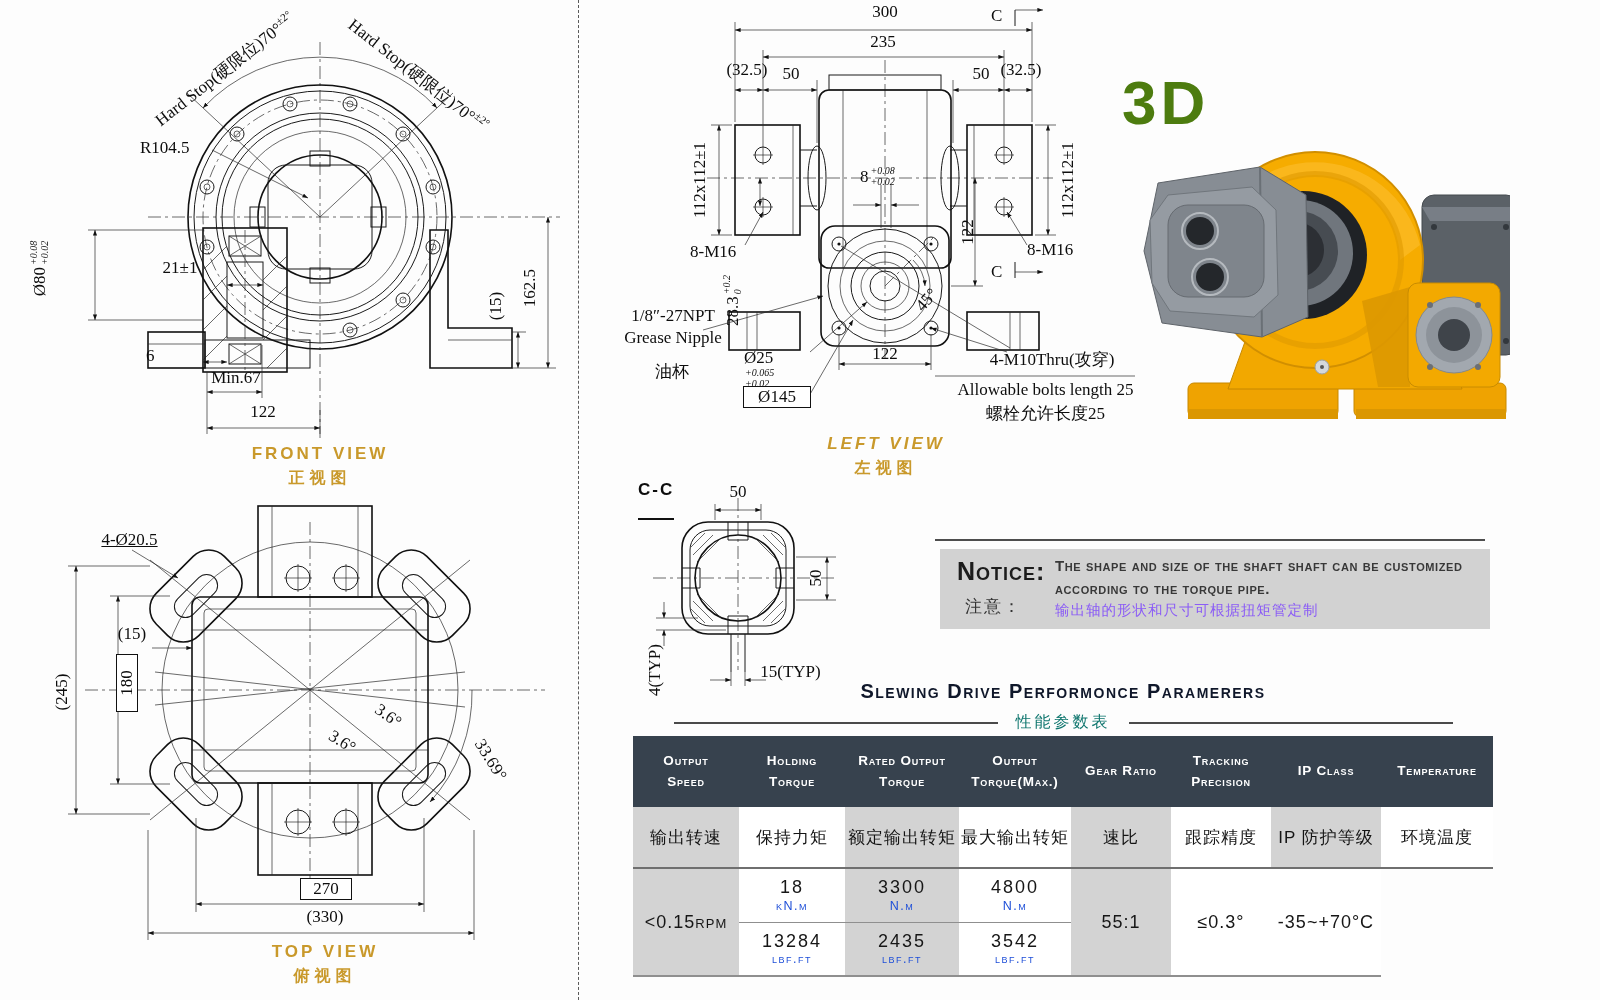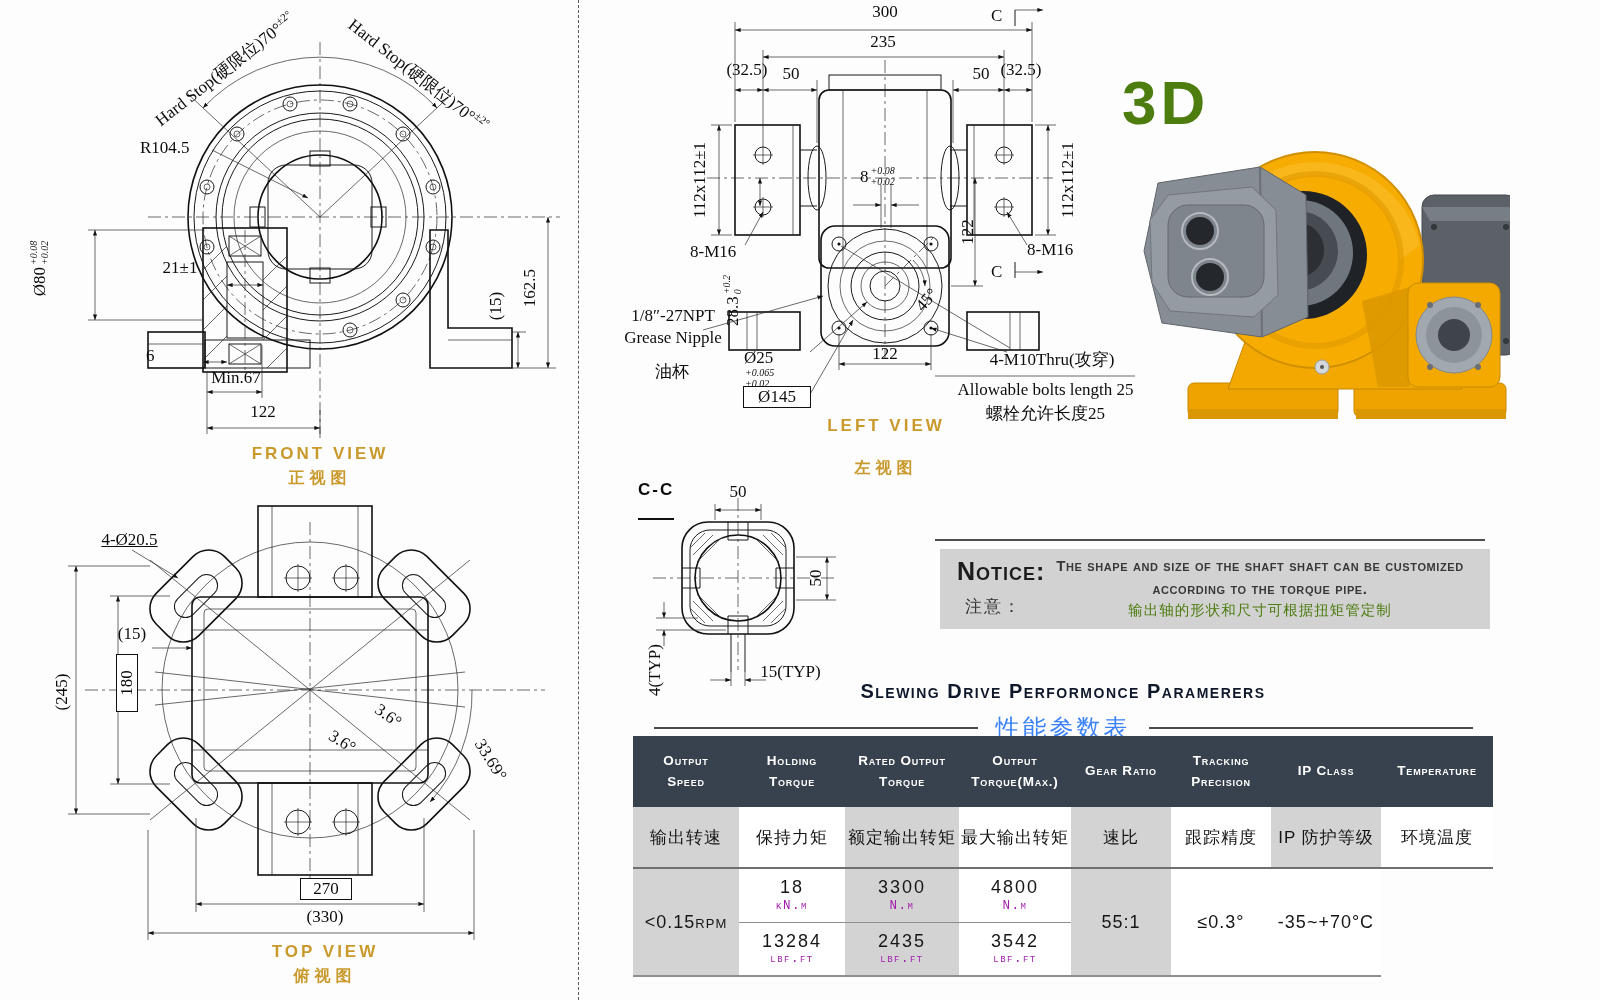--- a/index.html
+++ b/index.html
@@ -27,43 +27,43 @@
   #divider{position:absolute;left:578px;top:0;height:1000px;width:0;border-left:1.6px dashed #5a5a5a;}
   
   #notice-line{position:absolute;background:#4d4d4d;height:2px;}
   #notice-box{position:absolute;background:#d2d2d2;}
   .notice-title{position:absolute;font-family:"Liberation Sans",sans-serif;font-variant:small-caps;
         font-weight:bold;font-size:25px;color:#1c1c1c;letter-spacing:1px;}
   .notice-cn{position:absolute;font-family:"Liberation Sans",sans-serif;font-size:17px;color:#333;letter-spacing:2px;}
   .notice-body-en{position:absolute;font-family:"Liberation Sans",sans-serif;font-variant:small-caps;
         font-weight:600;font-size:15px;line-height:1.5;color:#383838;letter-spacing:.6px;}
   .notice-body-cn{font-family:"Liberation Sans",sans-serif;font-variant:normal;font-weight:normal;
-        font-size:14.5px;color:#4d7c0f;letter-spacing:1px;}
+        font-size:14.5px;color:#8b5cf6;letter-spacing:1px;}
   
   #label3d{position:absolute;font-family:"Liberation Sans",sans-serif;font-weight:900;font-size:62px;
         color:#4d7c0f;letter-spacing:4px;}
   
   #table-block{position:absolute;font-family:"Liberation Sans",sans-serif;}
   #tbl-title{position:absolute;width:100%;text-align:center;font-variant:small-caps;font-weight:bold;
         font-size:20px;color:#0f172a;letter-spacing:1.5px;}
   #tbl-sub{position:absolute;width:100%;display:flex;align-items:center;justify-content:center;gap:18px;}
   .subline{height:2px;background:#4a4a4a;width:324px;}
-  #tbl-subtext{font-size:24px;color:#3b82f6;letter-spacing:3px;}
+  #tbl-subtext{font-size:16px;color:#0f766e;letter-spacing:3px;}
   #tbl-grid{position:absolute;display:grid;grid-template-columns:106px 106px 114px 112px 100px 100px 110px 112px;}
   .th{background:#37424E;color:#fff;height:71px;display:flex;flex-direction:column;align-items:center;
         justify-content:center;font-variant:small-caps;font-weight:bold;font-size:13.5px;letter-spacing:.8px;line-height:1.55;text-align:center;}
   .cnh{height:60px;display:flex;align-items:center;justify-content:center;font-size:17px;color:#141414;
         border-bottom:2px solid #6f6f6f;letter-spacing:1px;}
   .gray{background:#D3D3D3;}
   .white{background:#fff;}
   .dcol{height:106px;display:flex;flex-direction:column;border-bottom:2px solid #8f8f8f;}
   .dcell{flex:1;display:flex;flex-direction:column;align-items:center;justify-content:center;line-height:1.25;}
   .dcell.split{border-top:1.4px solid #8f8f8f;}
   .dval{font-size:18px;color:#161616;letter-spacing:2px;font-variant:small-caps;}
-  .dunit{font-size:12.5px;color:#a21caf;letter-spacing:1.5px;font-variant:small-caps;font-family:Liberation Mono, monospace;}
+  .dunit{font-size:12.5px;color:#1d4ed8;letter-spacing:1.5px;font-variant:small-caps;}
   .single{height:106px;display:flex;align-items:center;justify-content:center;border-bottom:2px solid #8f8f8f;
         font-size:18px;letter-spacing:1px;font-variant:small-caps;color:#161616;}
 </style>
 </head>
 <body>
 
 <div id="canvas">
 
   <div id="divider"></div>
 
@@ -408,21 +408,21 @@
           <i>+0.02</i>
         </span>
     </div>
     <div class="dim ctr boxed" style="left:148px;top:386px;width:58px;">Ø145</div>
     <div class="dim ctr" style="left:262px;top:344px;width:56px;">122</div>
     <div class="dim" style="left:320px;top:290px;transform:rotate(-48deg);">45°</div>
     <div class="dim ctr rot90" style="left:345px;top:222px;width:56px;">122</div>
     <div class="dim ctr" style="left:377px;top:348px;width:160px;">4-M10Thru(攻穿)</div>
     <div class="dim ctr" style="left:358px;top:380px;width:185px;">Allowable bolts length 25</div>
     <div class="dim ctr" style="left:373px;top:402px;width:155px;">螺栓允许长度25</div>
-    <div class="gold" style="left:181px;top:416px;width:220px;">LEFT VIEW</div>
+    <div class="gold" style="left:181px;top:434px;width:220px;font-style:italic;">LEFT VIEW</div>
     <div class="goldcn" style="left:181px;top:458px;width:220px;">左视图</div>
   </div>
 
   <div class="abs" style="left:598px;top:470px;width:312px;height:240px;">
     <svg width="312" height="240" viewBox="0 0 312 240">
       <defs>
           <marker id="arc" markerWidth="9" markerHeight="7" refX="8" refY="3" orient="auto-start-reverse">
             <path d="M0,0L8,3L0,6Z" fill="#111"></path>
           </marker>
         </defs>
@@ -517,21 +517,21 @@
       <circle cx="344" cy="280" r="16" fill="#3F444A"></circle>
       <circle cx="320" cy="250" r="3" fill="#6B6F75"></circle>
         <circle cx="368" cy="250" r="3" fill="#6B6F75"></circle>
       <circle cx="320" cy="312" r="3" fill="#6B6F75"></circle>
         <circle cx="368" cy="312" r="3" fill="#6B6F75"></circle>
       <circle cx="212" cy="312" r="7" fill="#D4D8DC" stroke="#9AA0A5"></circle>
         <circle cx="212" cy="312" r="2" fill="#555"></circle>
     </svg>
   </div>
 
-  <div class="abs" style="left:925px;top:533px;width:568px;height:104px;text-align:center;">
+  <div class="abs" style="left:925px;top:533px;width:568px;height:104px;">
     <div id="notice-line" style="left:10px;top:6px;width:550px;"></div>
     <div id="notice-box" style="left:15px;top:16px;width:550px;height:80px;"></div>
     <div class="notice-title" style="left:32px;top:24px;">Notice:</div>
     <div class="notice-cn" style="left:40px;top:62px;">注意：</div>
     <div class="notice-body-en" style="left:130px;top:22px;width:410px;">
       <span>The shape and size of the shaft shaft can be customized according to the torque pipe.</span>
       <div class="notice-body-cn">输出轴的形状和尺寸可根据扭矩管定制</div>
     </div>
   </div>
 

